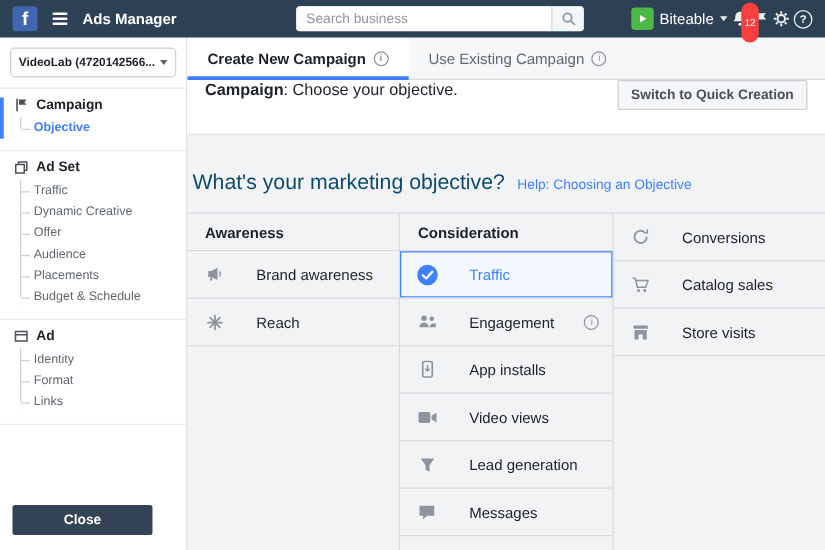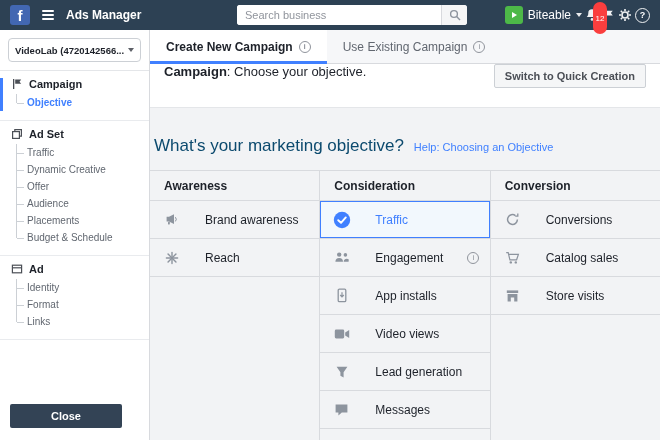--- a/index.html
+++ b/index.html
@@ -307,21 +307,20 @@
             <div class="obj-cell">
               <span class="obj-icon">
                 <svg width="15" height="14" viewBox="0 0 15 14" fill="#8d949e">
                   <path d="M1.6 1.6 H13.4 V9.6 H7.8 L4.4 12.6 V9.6 H1.6 Z"></path>
                 </svg>
               </span>
               <span class="obj-label">Messages</span>
             </div>
           </div>
           <div class="obj-col">
-            <div class="obj-col-header">Conversion</div>
             <div class="obj-cell">
               <span class="obj-icon">
                 <svg width="15" height="15" viewBox="0 0 15 15" fill="none" stroke="#8d949e" stroke-width="1.5">
                   <path d="M12.4 7.5 a4.9 4.9 0 1 1 -2 -3.95"></path>
                   <path d="M12.8 1.6 V4.2 H10.2" stroke-width="1.3"></path>
                 </svg>
               </span>
               <span class="obj-label">Conversions</span>
             </div>
             <div class="obj-cell">

